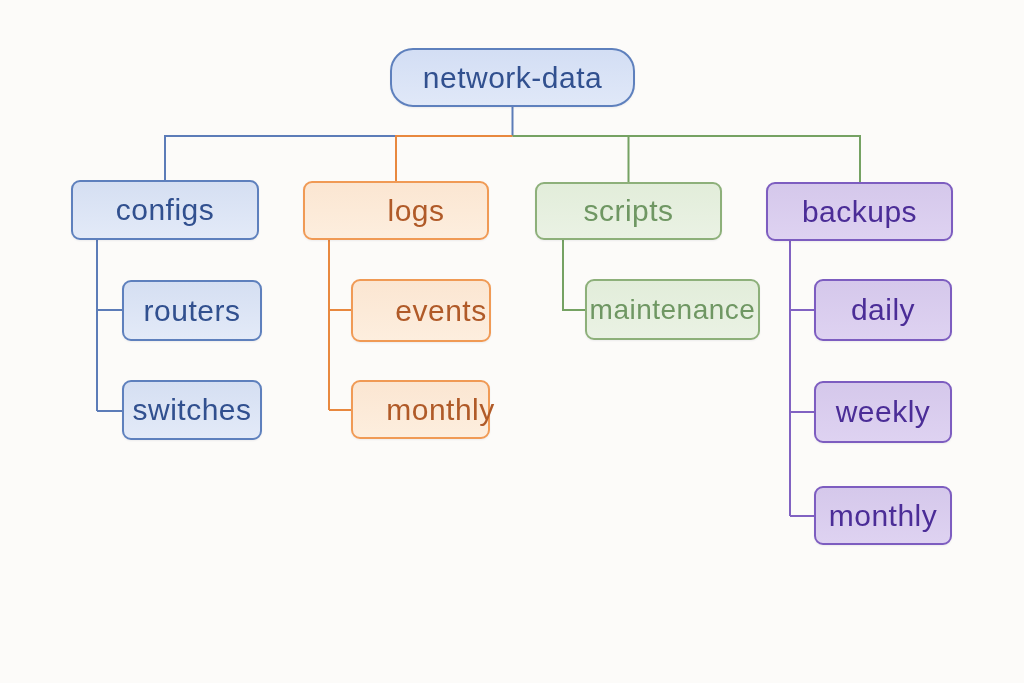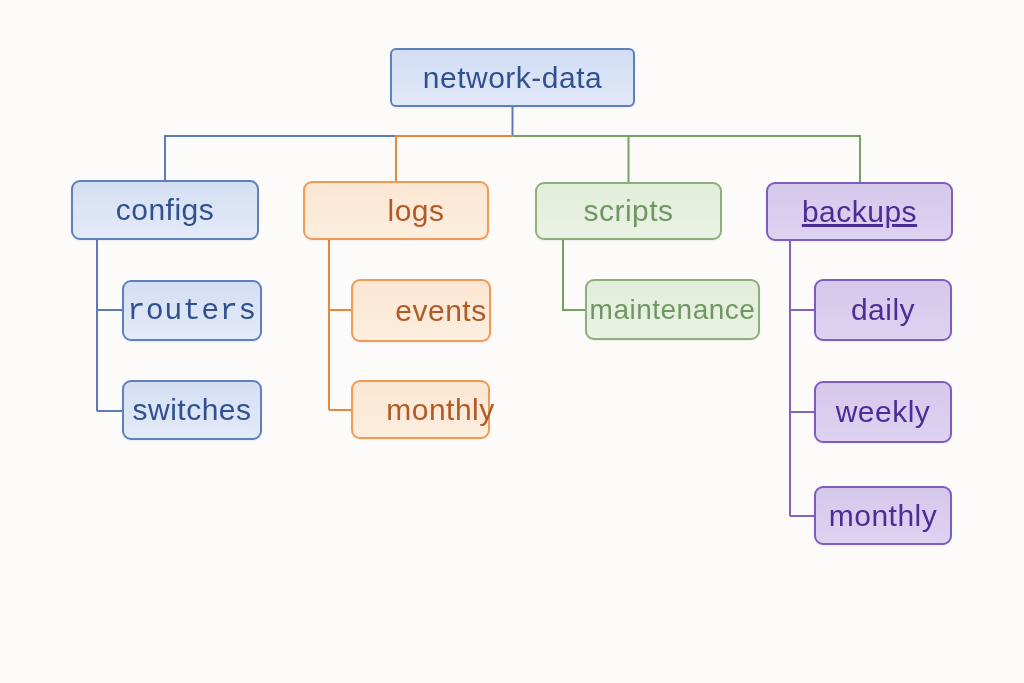--- a/index.html
+++ b/index.html
@@ -35,26 +35,26 @@
     letter-spacing: 0.5px;
     white-space: nowrap;
     user-select: none;
   }
   .c-blue   { background: linear-gradient(180deg,#d5dff2,#e3eaf8); border-color: #5e80bd; color: #31508f; }
   .c-orange { background: linear-gradient(180deg,#fbe6d2,#fdeede); border-color: #f09a55; color: #b05a28; padding-left: 40px; }
   .c-green  { background: linear-gradient(180deg,#e2edda,#eaf2e4); border-color: #8db07a; color: #6f9763; }
   .c-purple { background: linear-gradient(180deg,#d5c8eb,#ded2f1); border-color: #7d5dc0; color: #4b2d97; }
 
   
-  .n-root        { left: 390px; top: 48px;  width: 245px; height: 59px; border-radius: 6px; background: linear-gradient(180deg,#d3def4,#e0e8f8); }
+  .n-root        { left: 390px; top: 48px;  width: 245px; height: 59px; border-radius: 23px; background: linear-gradient(180deg,#d3def4,#e0e8f8); }
   .n-configs     { left: 71px;  top: 180px; width: 188px; height: 60px; }
   .n-logs        { left: 303px; top: 181px; width: 186px; height: 59px; }
   .n-scripts     { left: 535px; top: 182px; width: 187px; height: 58px; }
-  .n-backups     { left: 766px; top: 182px; width: 187px; height: 59px; text-decoration: underline; }
-  .n-routers     { left: 122px; top: 280px; width: 140px; height: 61px; font-family: Liberation Mono, monospace; }
+  .n-backups     { left: 766px; top: 182px; width: 187px; height: 59px; }
+  .n-routers     { left: 122px; top: 280px; width: 140px; height: 61px; }
   .n-switches    { left: 122px; top: 380px; width: 140px; height: 60px; }
   .n-events      { left: 351px; top: 279px; width: 140px; height: 63px; }
   .n-errors      { left: 351px; top: 380px; width: 139px; height: 59px; }
   .n-maintenance { left: 585px; top: 279px; width: 175px; height: 61px; font-size: 28px; }
   .n-daily       { left: 814px; top: 279px; width: 138px; height: 62px; }
   .n-weekly      { left: 814px; top: 381px; width: 138px; height: 62px; }
   .n-monthly     { left: 814px; top: 486px; width: 138px; height: 59px; }
 </style>
 </head>
 <body>

